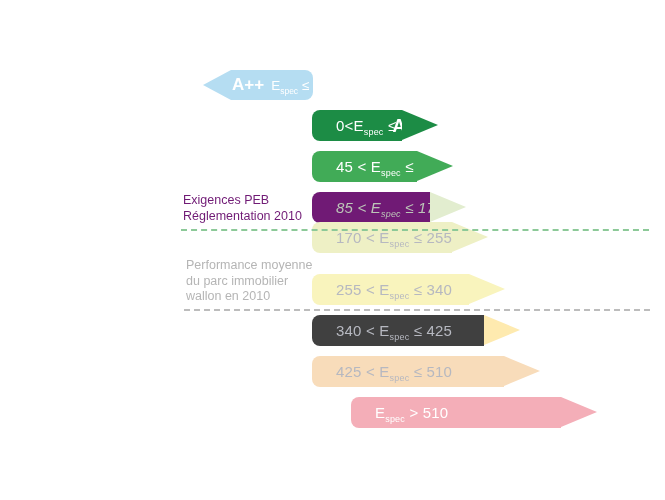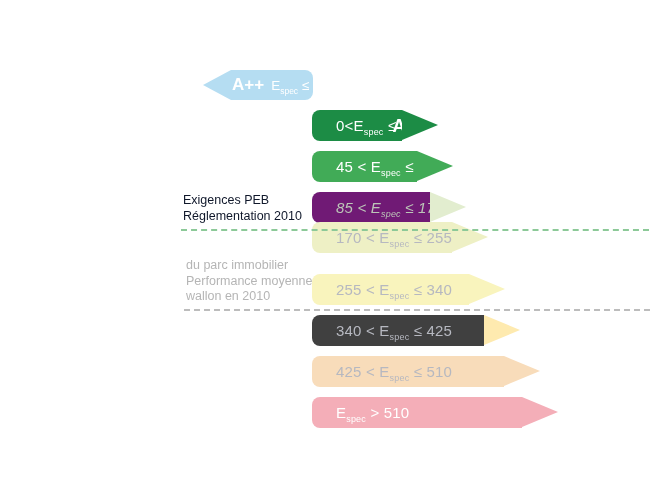--- a/index.html
+++ b/index.html
@@ -109,34 +109,34 @@
   </div>
 
   <div class="band" style="top:356px;width:192px;">
     <div class="body" style="background-color: rgb(248, 220, 186); color: rgb(182, 184, 192);">
       <span class="range"><span>425 &lt; </span><span>E</span><sub class="sub">spec</sub><span> ≤ 510</span></span>
       <span class="grade" style="color: rgb(182, 184, 192);">F</span>
     </div>
     <div class="tip" style="border-left-color: rgb(248, 220, 186);"></div>
   </div>
 
-  <div class="band" style="top:397px;width:210px;">
+  <div class="band" style="top:397px;width:210px;margin-left:39px;">
     <div class="body" style="background-color: rgb(244, 174, 184); color: rgb(255, 255, 255);">
       <span class="range"><span></span><span>E</span><sub class="sub">spec</sub><span> &gt; 510</span></span>
       <span class="grade" style="color: rgb(255, 255, 255);">G</span>
     </div>
     <div class="tip" style="border-left-color: rgb(244, 174, 184);"></div>
   </div>
 
   <div class="dash peb" style="border-top-color: rgb(140, 201, 152);"></div>
   <div class="dash avg" style="border-top-color: rgb(188, 188, 188);"></div>
 
-  <div class="note peb" style="color: #0f172a;">
+  <div class="note peb" style="color: #701a75;">
     <div>Exigences PEB</div>
     <div>Réglementation 2010</div>
   </div>
   <div class="note avg" style="color: rgb(181, 181, 181);">
+    <div>Performance moyenne</div>
     <div>du parc immobilier</div>
-    <div>Performance moyenne</div>
     <div>wallon en 2010</div>
   </div>
 
 </div>
 
 </body></html>

